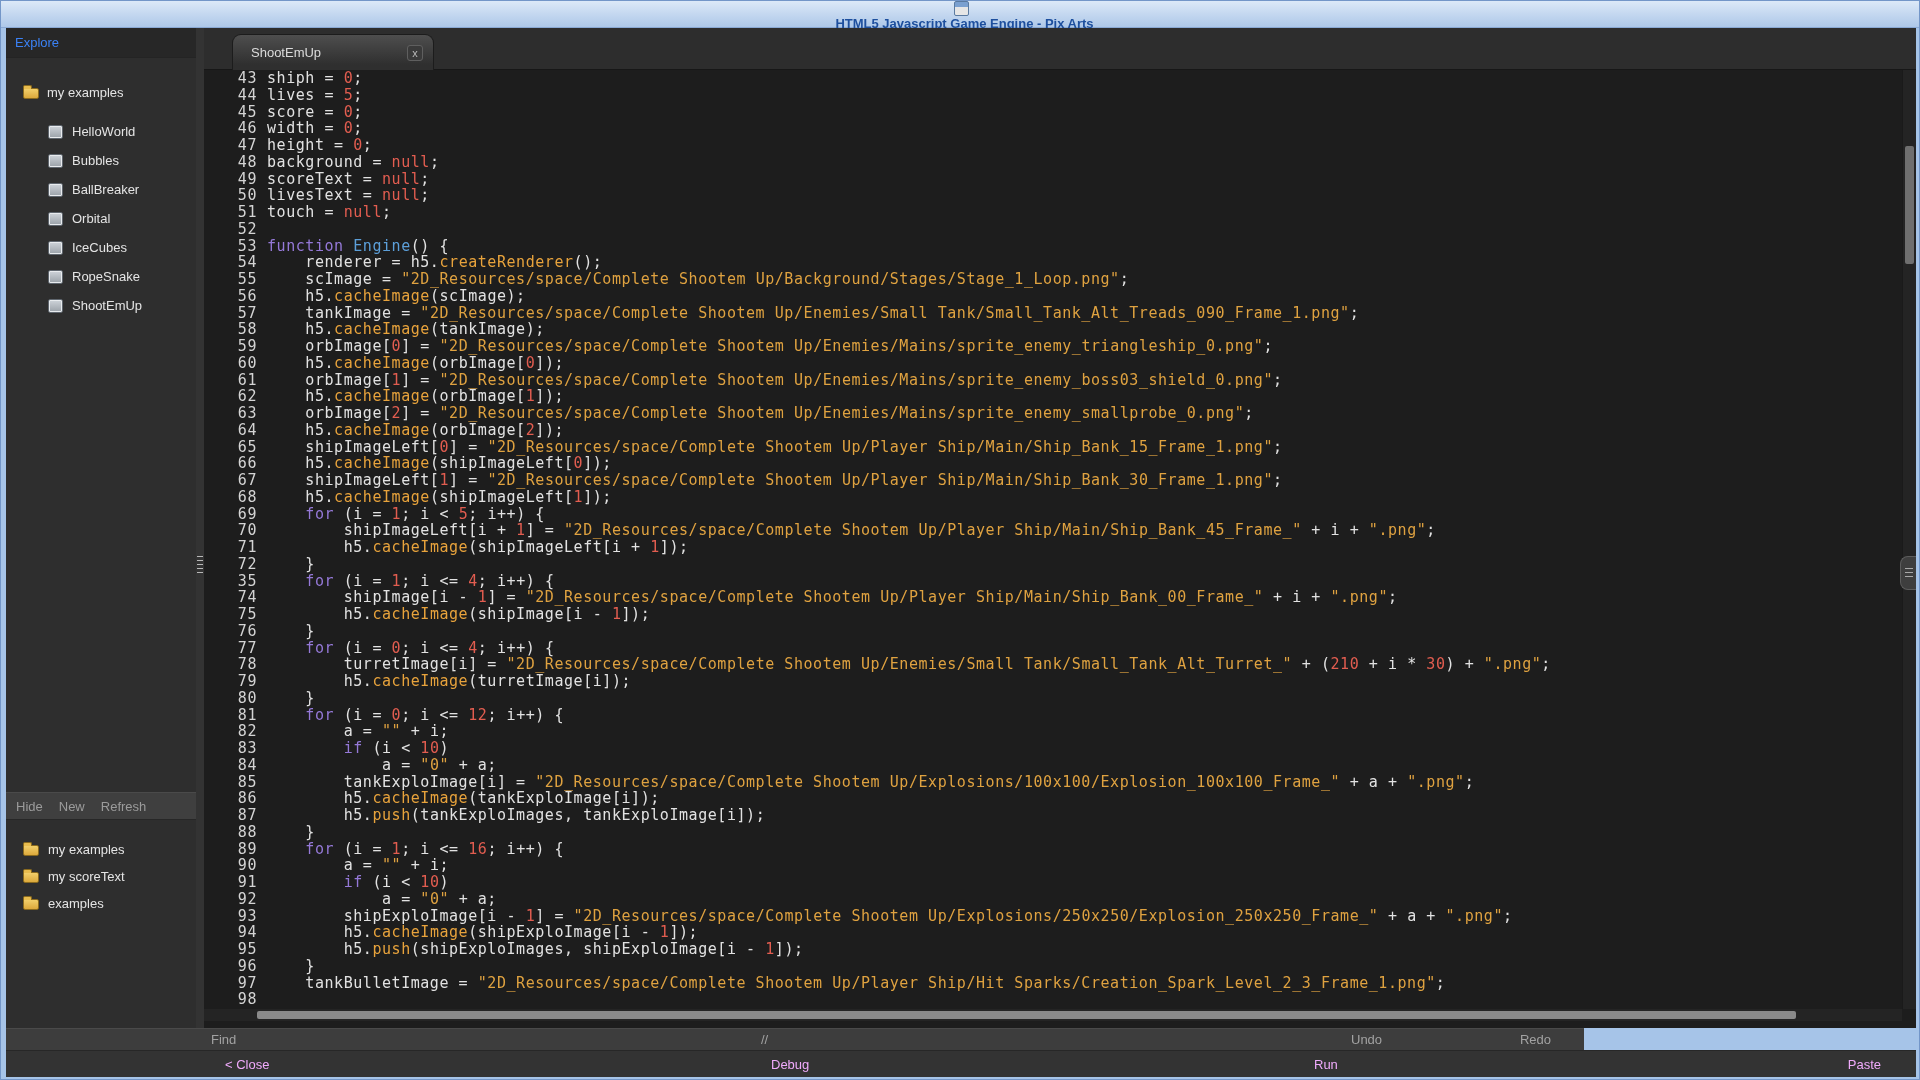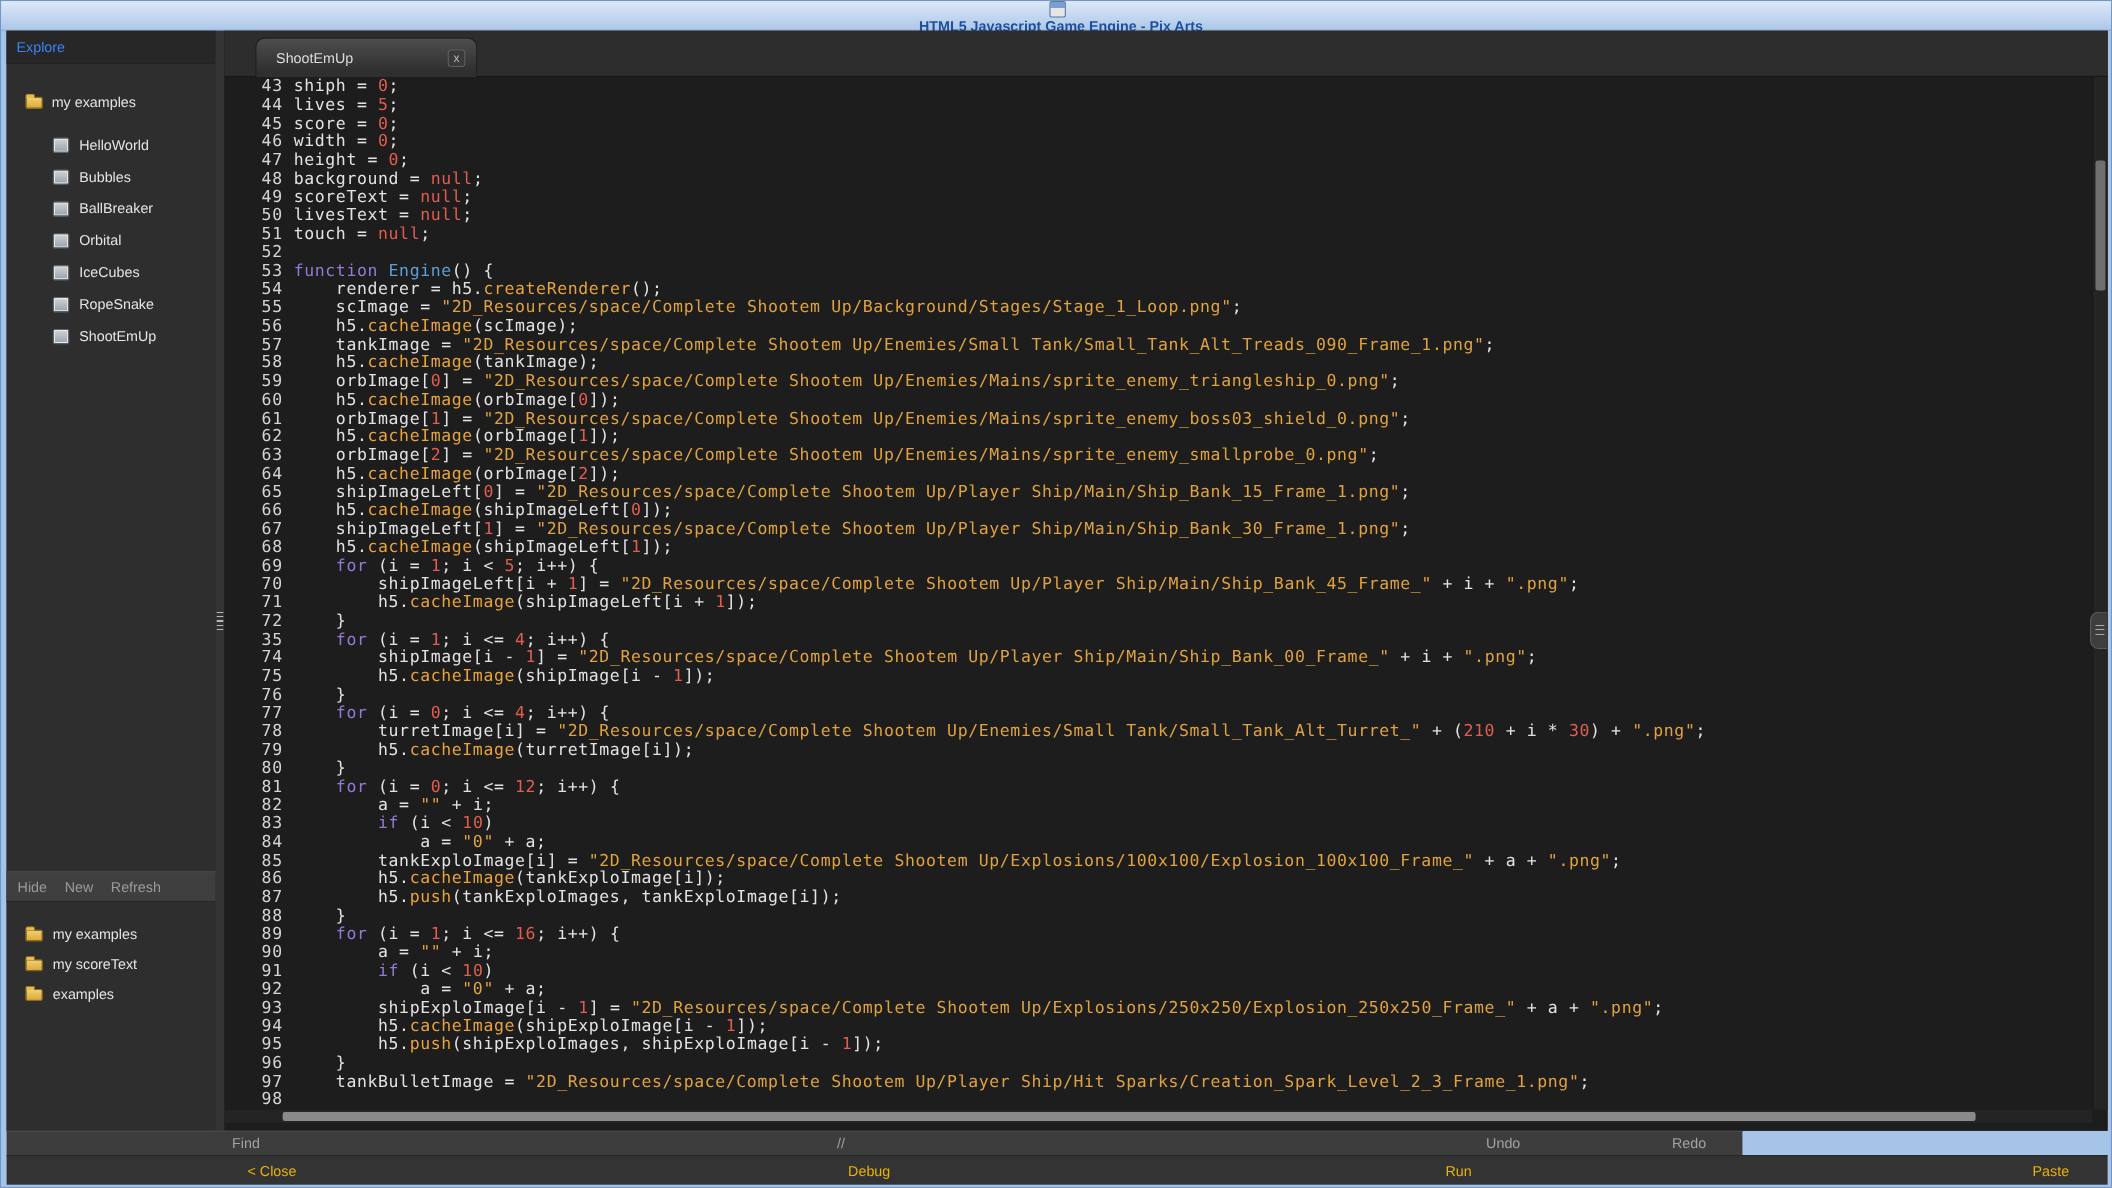--- a/index.html
+++ b/index.html
@@ -79,21 +79,21 @@
   .hthumb { position:absolute; left:53px; width:1539px; top:2px; height:8px; background:#8a8a8a; border-radius:2px; }
   .right-handle { position:absolute; right:0; top:528px; width:16px; height:34px; z-index:5;
     background:#3e3e3e; border:1px solid #5c5c5c; border-right:none; border-radius:8px 0 0 8px;
     display:flex; align-items:center; justify-content:center; }
   .right-handle .lines { width:8px; height:11px;
     background:repeating-linear-gradient(180deg,#a8a8a8 0 1px,transparent 1px 4px); }
   
   .statusrow { position:absolute; top:1027px; left:5px; width:1578px; height:22px;
     background:#3d3d3d; border-top:1px solid #4a4a4a; color:#a2a2a2; font-size:13px; line-height:21px; }
   .btnrow { position:absolute; top:1049px; left:5px; width:1910px; height:27px;
-    background:#333333; border-top:1px solid #272727; color:#eab308; font-size:13px; line-height:27px; }
+    background:#333333; border-top:1px solid #272727; color:#f0abfc; font-size:13px; line-height:27px; }
   .statusrow span, .btnrow span { position:absolute; cursor:default; }
 </style>
 </head>
 <body>
 
 <div class="window">
 
   <div class="titlebar">
     <span class="app-icon"></span>
     <span class="win-title">HTML5 Javascript Game Engine - Pix Arts</span>

